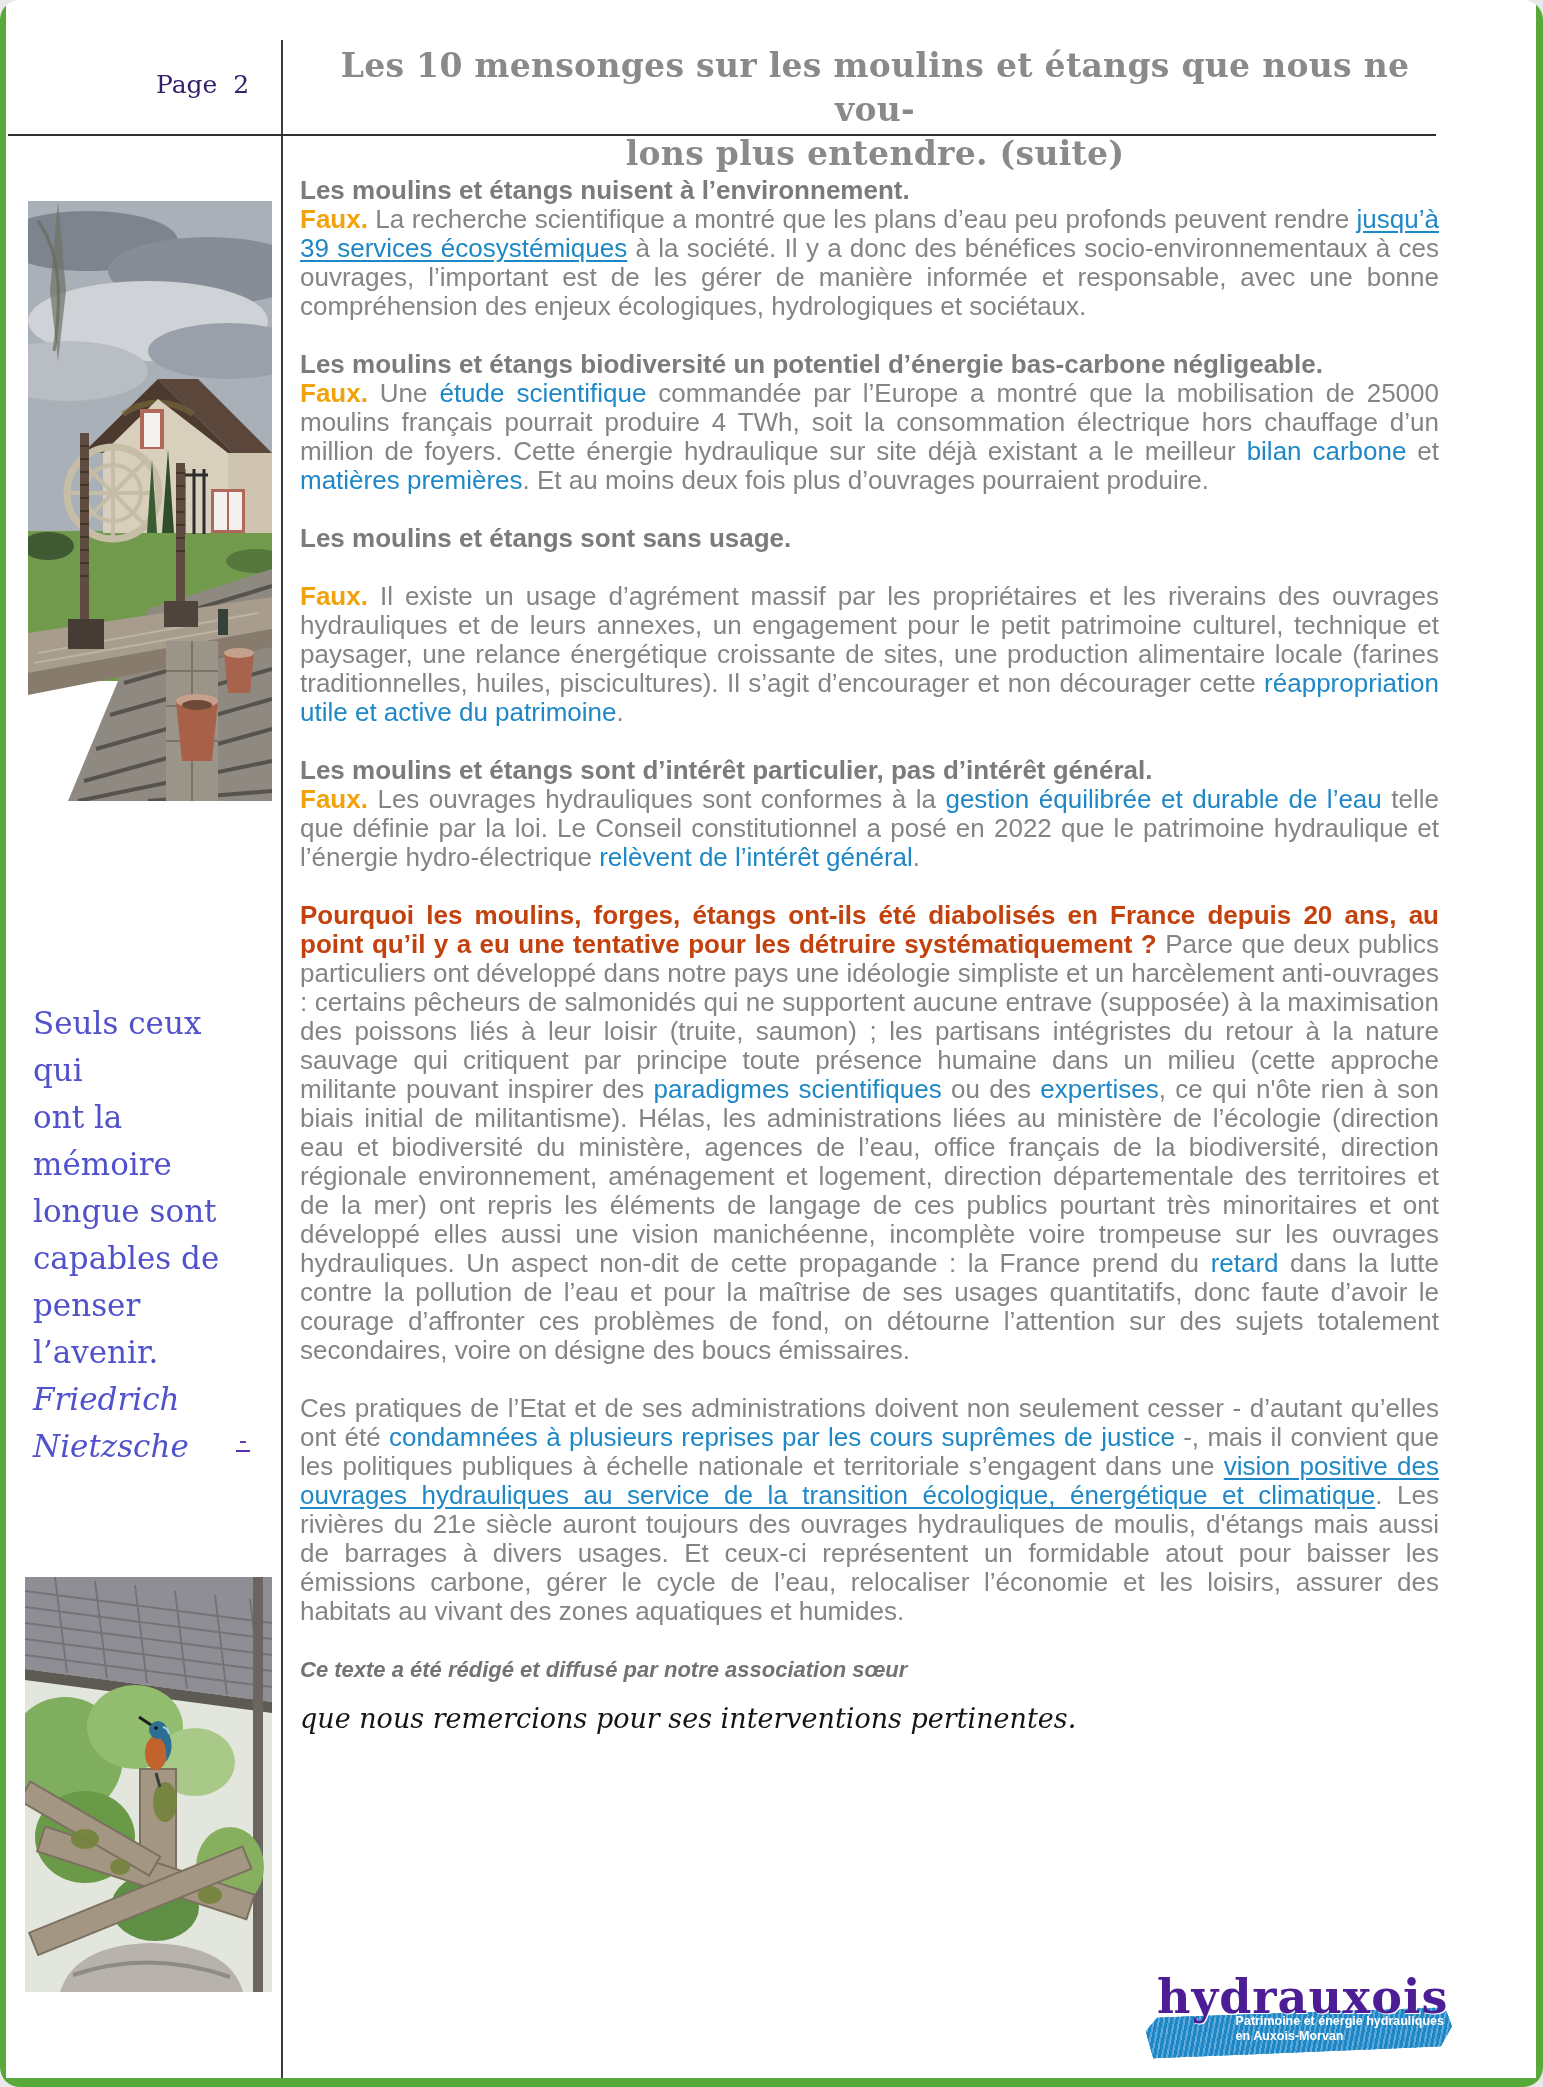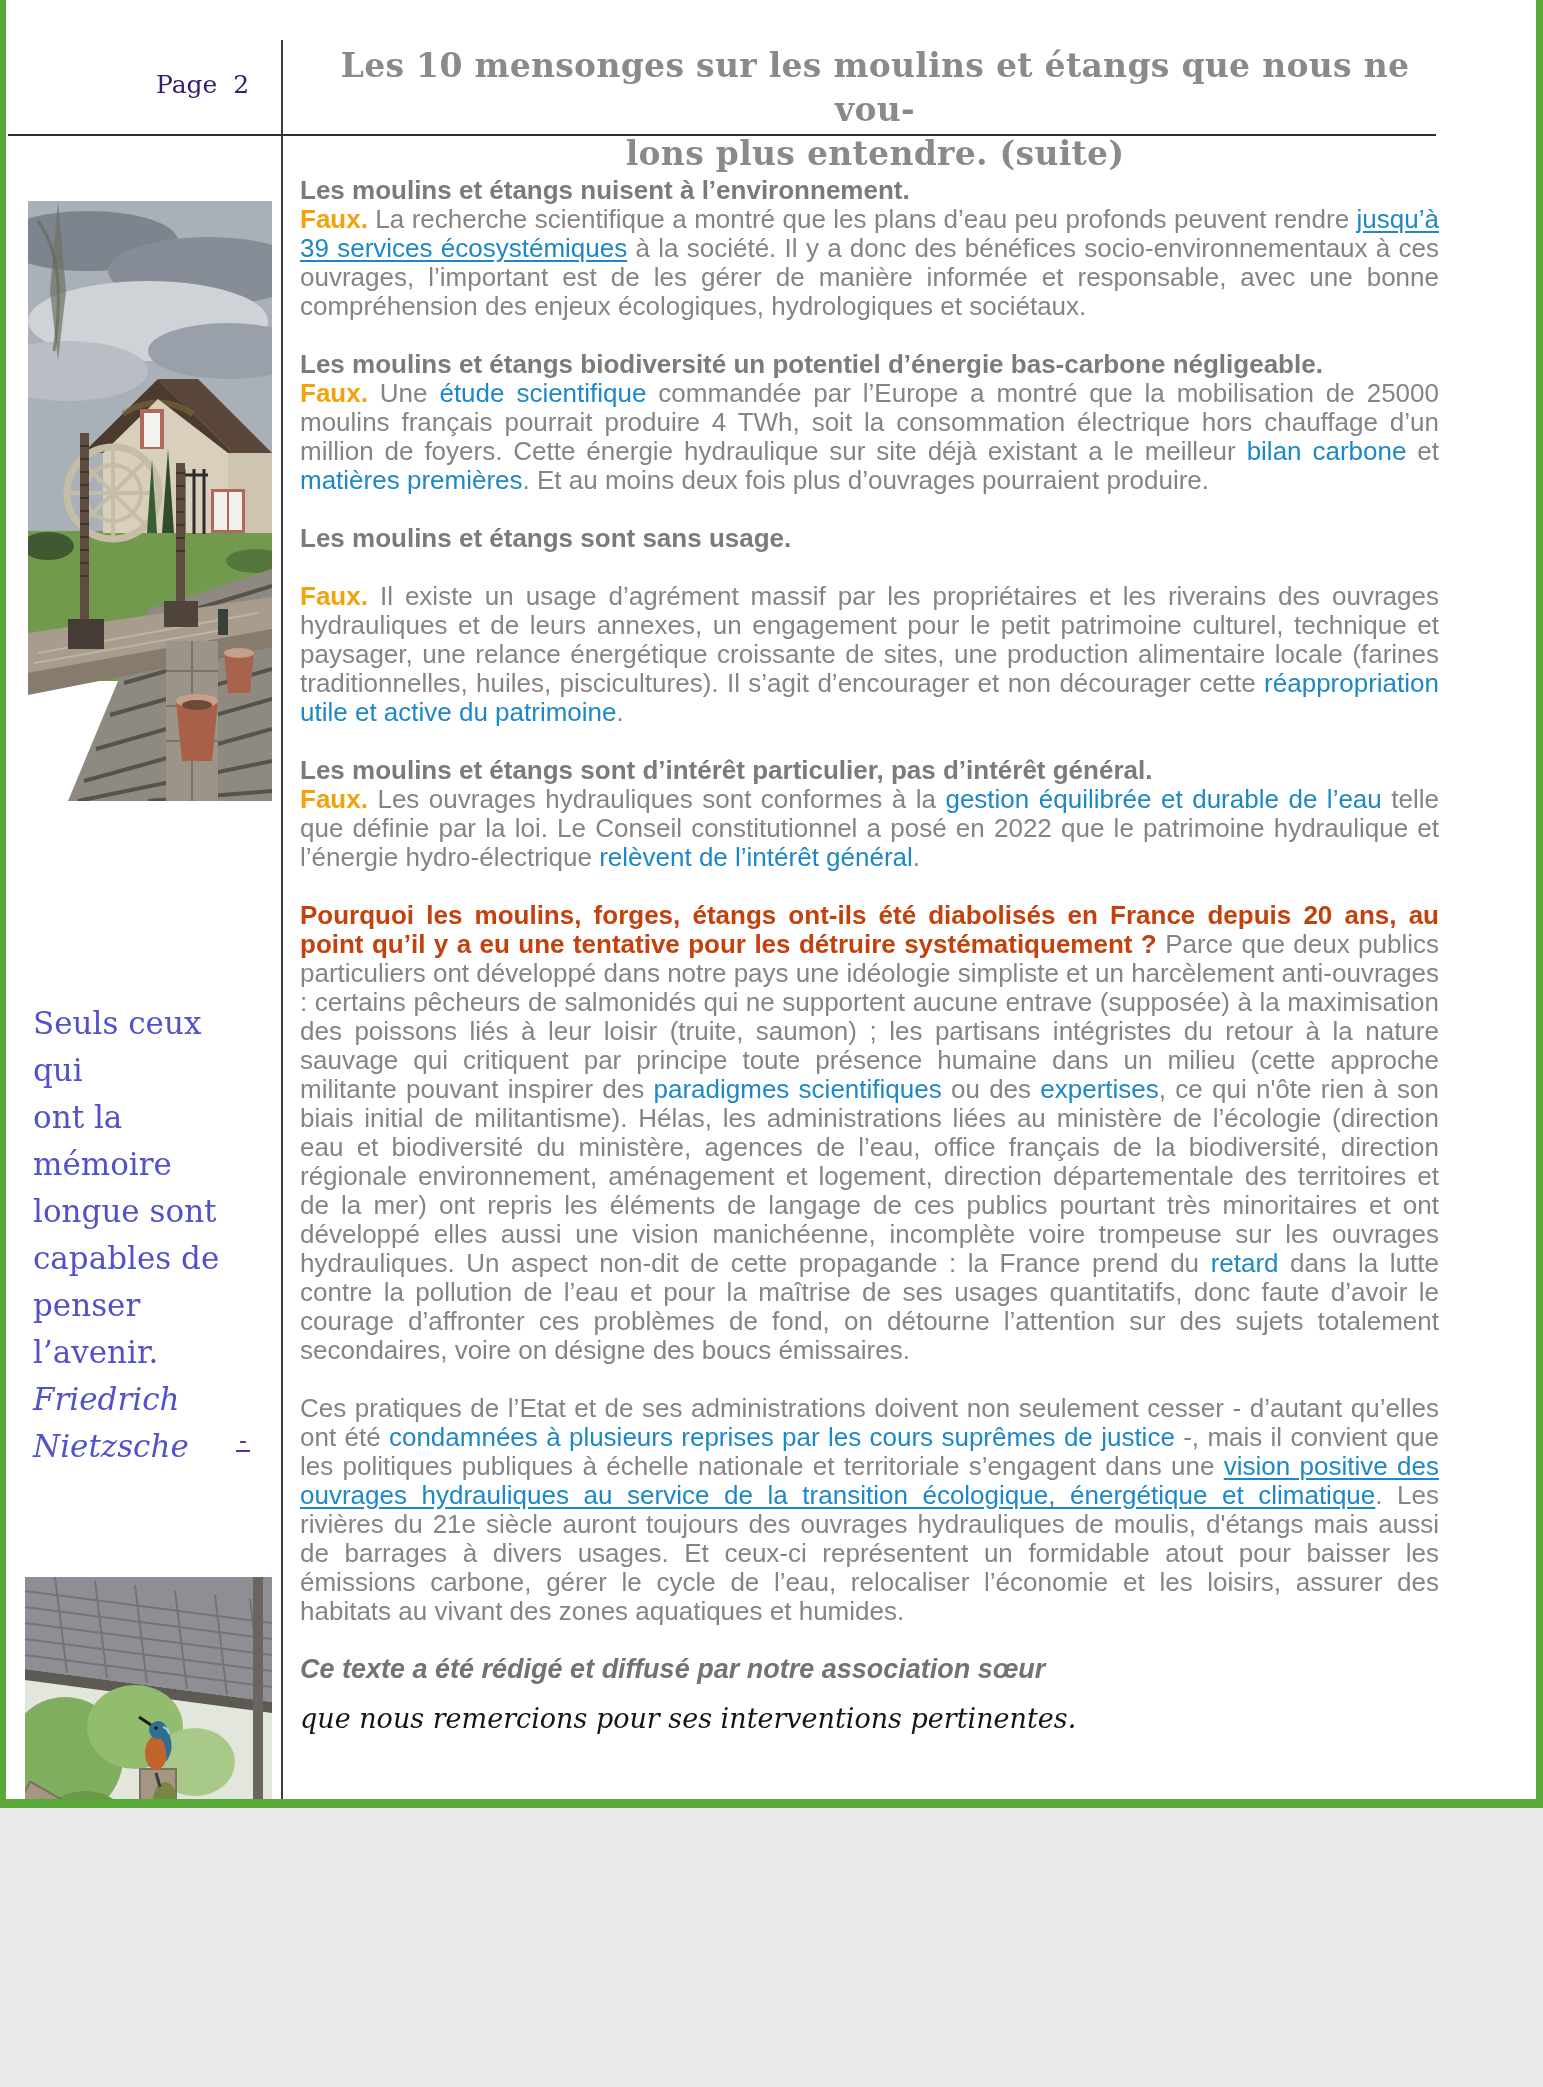--- a/index.html
+++ b/index.html
@@ -1,17 +1,17 @@
 <!DOCTYPE html>
 <html lang="fr"><head>
 <meta charset="utf-8">
 <style>
   html,body{margin:0;padding:0;background:#e9e9e9;}
-  #page{position:relative;width:1543px;height:1808px;background:#ffffff;overflow:hidden;
-        font-family:"Liberation Sans",sans-serif;}
+  #page{position:relative;width:1543px;height:2087px;background:#ffffff;overflow:hidden;
+        font-family:"Liberation Sans",sans-serif;border-radius:20px;}
   
   .border-left{position:absolute;left:0;top:0;width:6px;height:2087px;}
   .border-right{position:absolute;right:0;top:0;width:7px;height:2087px;}
   .border-bottom{position:absolute;left:0;bottom:0;width:1543px;height:9px;}
   
   .vline{position:absolute;left:281px;top:40px;width:2px;height:2040px;background:#3d3d3d;}
   .hrule{position:absolute;left:8px;top:134px;width:1428px;height:2px;background:#2f2f2f;}
   
   .page-label{position:absolute;left:156px;top:70px;font-family:"DejaVu Serif",serif;
               font-size:25px;color:#35206b;word-spacing:8px;}
@@ -28,21 +28,21 @@
   
   .main{position:absolute;left:300px;top:176px;width:1139px;font-size:26px;line-height:29px;
         color:#848484;text-align:justify;}
   .main .heading{font-weight:bold;color:#7b7b7b;}
   .main .para{margin-bottom:29px;}
   .main .extra-space{margin-top:29px;}
   .seg-faux{color:#f2a30b;font-weight:bold;}
   .seg-b{font-weight:bold;color:#c2410c;}
   .seg-link{color:#1e87c5;}
   .seg-u{text-decoration:underline;text-underline-offset:3px;}
-  .footer-line1{font-weight:bold;font-style:italic;color:#737373;font-size:27px;margin-top:2px;}
+  .footer-line1{font-weight:bold;font-style:italic;color:#737373;font-size:22px;margin-top:2px;}
   .footer-line2{font-family:"DejaVu Serif",serif;font-style:italic;color:#141414;font-size:27px;
                 margin-top:20px;width:780px;}
   
   .logo{position:absolute;left:1152px;top:1978px;width:300px;height:90px;}
   .logo-hatch{position:absolute;left:-6px;top:32px;width:306px;height:44px;z-index:1;
               background:
                 repeating-linear-gradient(104deg,#1d86c6 0 3px,rgba(255,255,255,.22) 3px 5px),
                 repeating-linear-gradient(76deg,#1d86c6 0 2px,rgba(255,255,255,.12) 2px 6px);
               background-color:#1d86c6;transform:rotate(-3deg);
               clip-path:polygon(0 30%,4% 0,98% 12%,100% 55%,96% 100%,2% 92%);}

